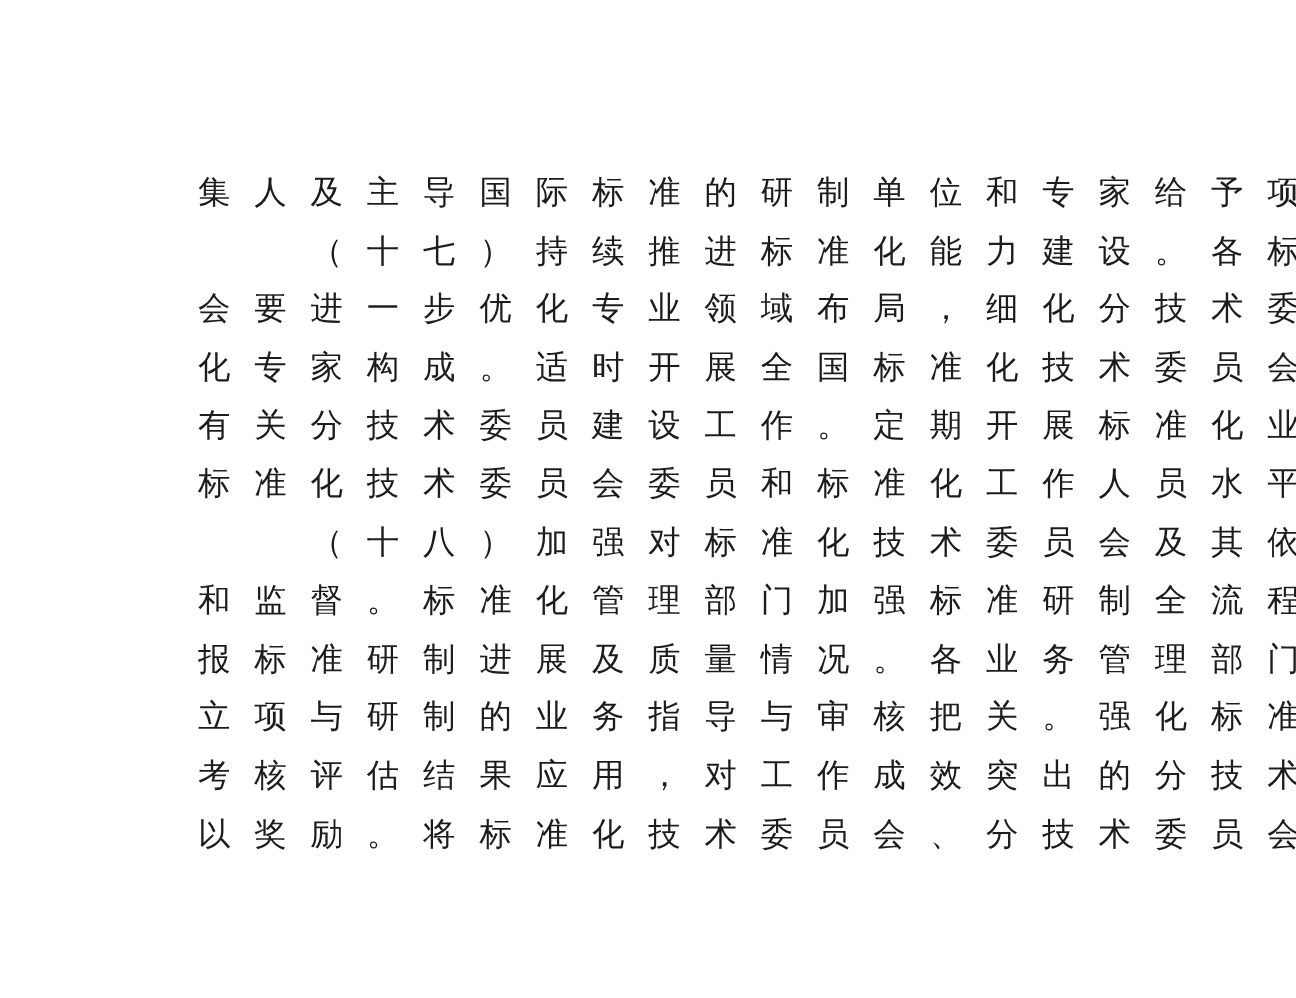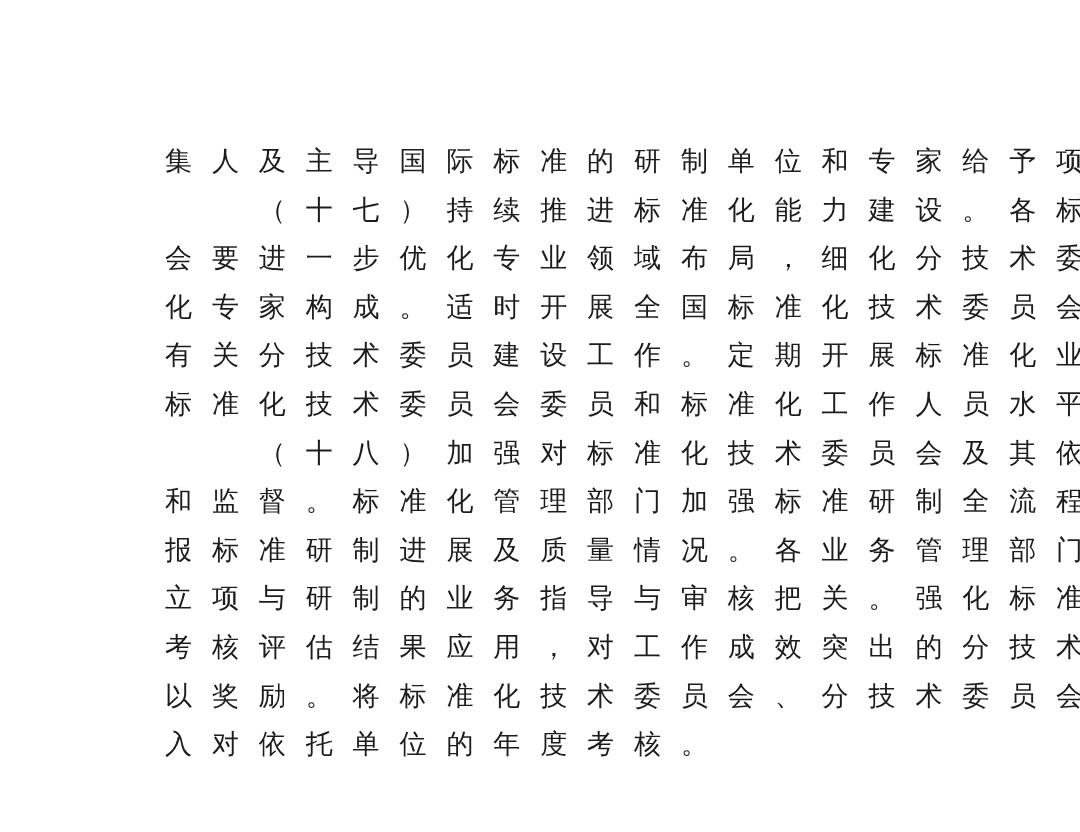--- a/index.html
+++ b/index.html
@@ -48,15 +48,14 @@
     <div class="line">会要进一步优化专业领域布局，细化分技术委员会设置，优</div>
     <div class="line">化专家构成。适时开展全国标准化技术委员会的优化调整和</div>
     <div class="line">有关分技术委员建设工作。定期开展标准化业务培训，提高</div>
     <div class="line">标准化技术委员会委员和标准化工作人员水平。</div>
     <div class="line">　　（十八）加强对标准化技术委员会及其依托单位的指导</div>
     <div class="line">和监督。标准化管理部门加强标准研制全流程管理，定期通</div>
     <div class="line">报标准研制进展及质量情况。各业务管理部门应加强对标准</div>
     <div class="line">立项与研制的业务指导与审核把关。强化标准化技术委员会</div>
     <div class="line">考核评估结果应用，对工作成效突出的分技术委员会成员予</div>
     <div class="line">以奖励。将标准化技术委员会、分技术委员会秘书处工作纳</div>
-    <div class="line">入对依托单位的年度考核。</div>
   </div>
 </div>
 
 </body></html>

